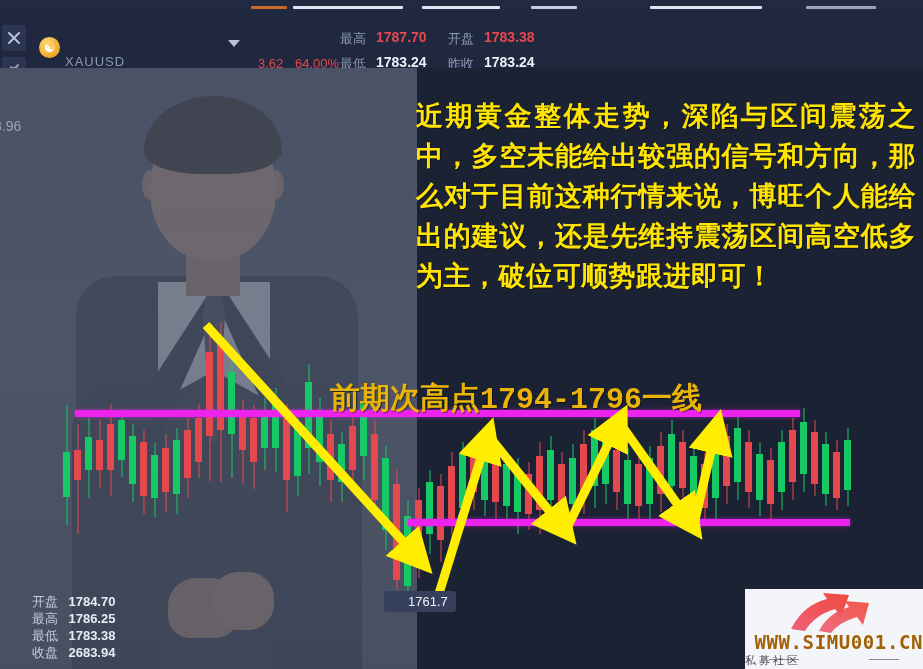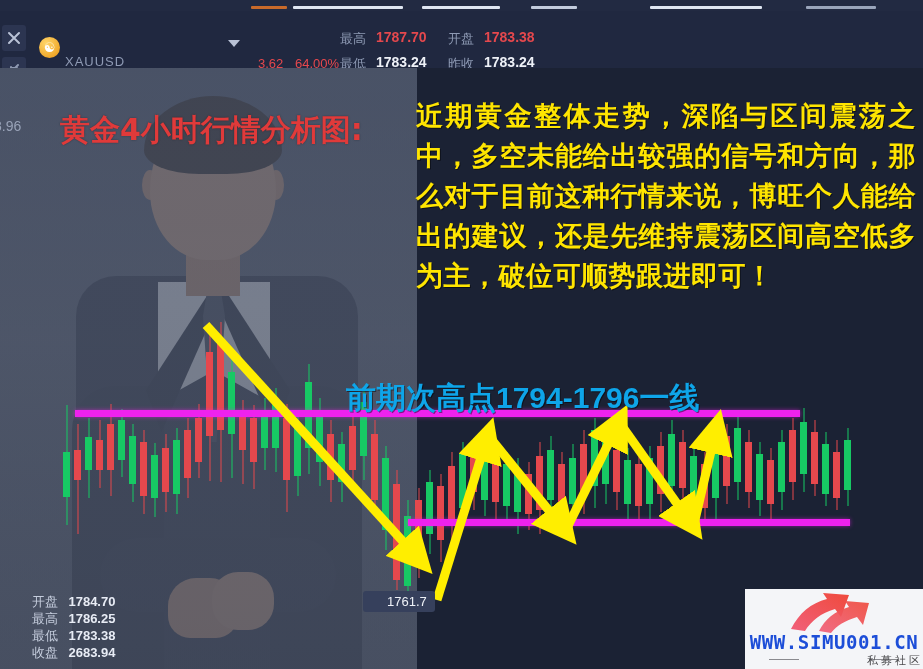--- a/index.html
+++ b/index.html
@@ -107,24 +107,24 @@
 
   
   .level-line { position:absolute; height:7px; background:#ee22ee;
                 box-shadow:0 0 4px rgba(238,34,238,.55); }
 
   
   .ann-title { position:absolute; left:60px; top:110px; font-size:30px;
                font-weight:700; color:#e03a3a; white-space:nowrap;
                font-family:"DejaVu Sans","Liberation Sans",sans-serif;
                text-shadow:0 0 2px rgba(0,0,0,.35); }
-  .ann-red { position:absolute; font-size:30px; font-weight:700; color:#0ea5e9;
+  .ann-red { position:absolute; font-size:30px; font-weight:700; color:#eab308;
              white-space:nowrap;
-             font-family:Liberation Sans, sans-serif;
-             text-shadow:1px 1px 0 rgba(0,0,0,.45);margin-left:16px; }
+             font-family:Liberation Mono, monospace;
+             text-shadow:1px 1px 0 rgba(0,0,0,.45); }
   #ann-resistance { left:330px; top:378px; }
   #ann-support { left:478px; top:528px; font-size:34px; }
 
   .ann-para { position:absolute; left:416px; top:96px; width:500px;
               color:#ffe500; font-size:27px; font-weight:700; line-height:40px;
               letter-spacing:.5px; text-align:justify;
               font-family:"DejaVu Sans","Liberation Sans",sans-serif;
               text-shadow:1px 1px 0 rgba(0,0,0,.5); }
 
   
@@ -138,24 +138,24 @@
   
   .ohlc { position:absolute; left:32px; top:524px; }
   .ohlc-row { position:relative; height:17px; white-space:nowrap; }
   .ohlc-lab { color:#c4ccdc; font-size:13px; }
   .ohlc-val { color:#e8ecf5; font-size:13px; margin-left:6px;font-weight:bold; }
 
   
   .watermark { position:absolute; left:745px; top:589px; width:178px; height:80px;
                background:#f4f5f8; }
   .wm-arrow { position:absolute; left:40px; top:2px; width:96px; height:42px; }
-  .wm-url { position:absolute; left:0; top:42px; width:178px; text-align:center;
-            color:#1d4ed8; font-size:19px; font-weight:700; letter-spacing:.6px;
+  .wm-url { position:absolute; left:0; top:42px; width:178px; text-align:right;
+            color:#a16207; font-size:19px; font-weight:700; letter-spacing:.6px;
             font-family:"DejaVu Sans Mono","Liberation Mono",monospace; }
-  .wm-sub { position:absolute; left:0; top:64px; width:178px; text-align:right;
+  .wm-sub { position:absolute; left:0; top:64px; width:178px; text-align:left;
             color:#4a4a4d; font-size:11px; letter-spacing:3px; }
   .wm-rule-l, .wm-rule-r { position:absolute; top:70px; height:1px; background:#8a8a8f; }
   .wm-rule-l { left:24px; width:30px; }
   .wm-rule-r { right:24px; width:30px; }
 </style>
 </head>
 <body>
 
 <div id="app">
 
@@ -534,42 +534,41 @@
       <g id="arrows" stroke="#ffee00" stroke-width="9" fill="none" stroke-linecap="butt" marker-end="url(#ah)">
           <polyline points="206,257 418,490"></polyline>
           <polyline points="437,532 487,370"></polyline>
           <polyline points="492,372 563,460"></polyline>
           <polyline points="566,462 618,356"></polyline>
           <polyline points="622,358 690,454"></polyline>
           <polyline points="694,456 716,362"></polyline>
         </g>
     </svg>
 
-    <div class="price-tag" style="top:523px;left:363px;padding-left:24px;">1761.7</div>
+    <div class="price-tag" style="top:523px;left:384px;padding-left:24px;">1761.7</div>
 
     <div class="ohlc">
       <div class="ohlc-row">
         <span class="ohlc-lab">开盘</span>
         <span class="ohlc-val">1784.70</span>
       </div>
       <div class="ohlc-row">
         <span class="ohlc-lab">最高</span>
         <span class="ohlc-val">1786.25</span>
       </div>
       <div class="ohlc-row">
         <span class="ohlc-lab">最低</span>
         <span class="ohlc-val">1783.38</span>
       </div>
       <div class="ohlc-row">
         <span class="ohlc-lab">收盘</span>
         <span class="ohlc-val">2683.94</span>
       </div>
     </div>
 
-    <div class="ann-title" style="top:42px;">黄金4小时行情分析图:</div>
 
     <div class="ann-red" id="ann-resistance" style="top:310px;">前期次高点1794-1796一线</div>
 
 
     <div class="ann-para" style="top:28px;">近期黄金整体走势，深陷与区间震荡之中，多空未能给出较强的信号和方向，那么对于目前这种行情来说，博旺个人能给出的建议，还是先维持震荡区间高空低多为主，破位可顺势跟进即可！</div>
 
     <div class="watermark" style="top:521px;">
       <svg class="wm-arrow" viewBox="0 0 96 42">
         <defs>
           <linearGradient id="wg" x1="0" y1="1" x2="1" y2="0">

